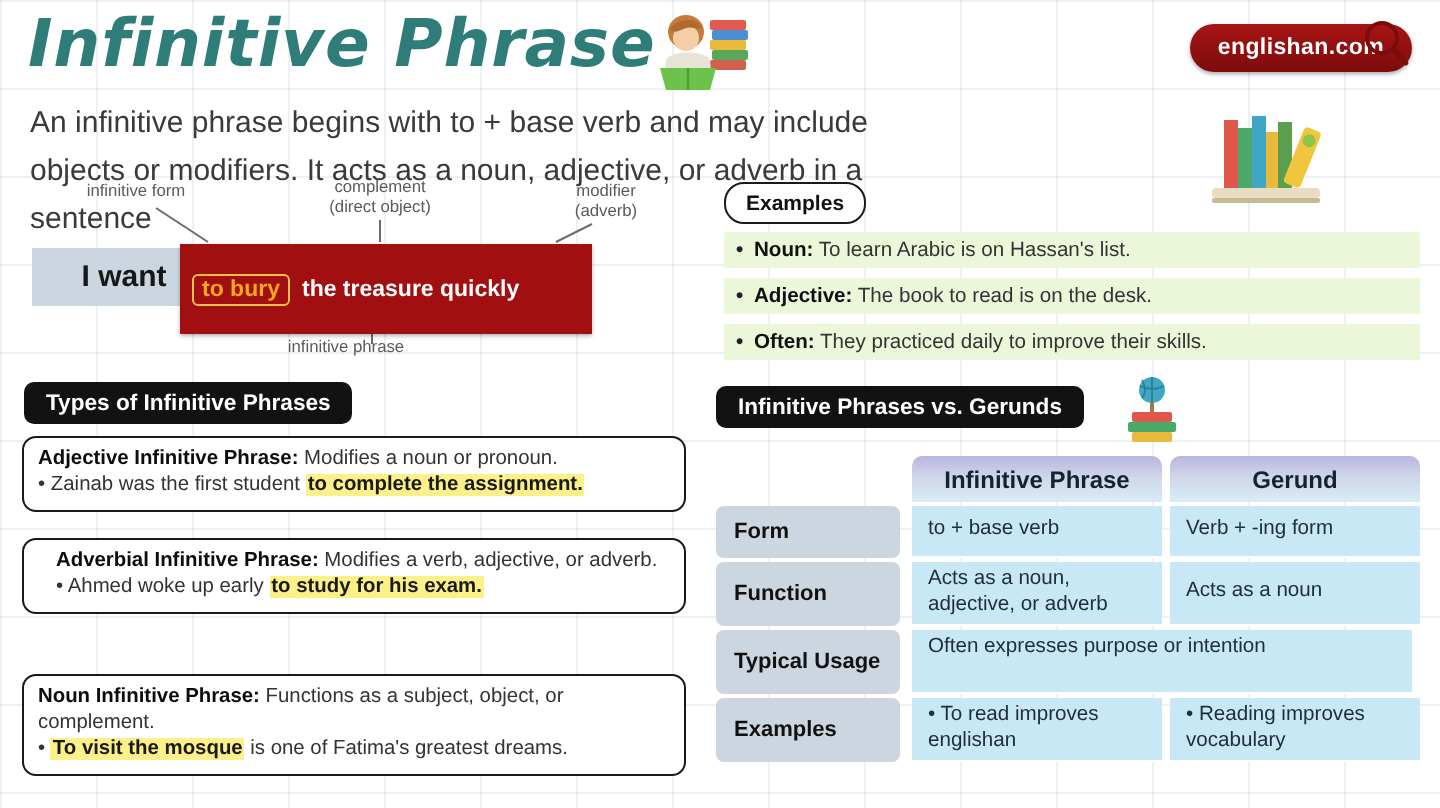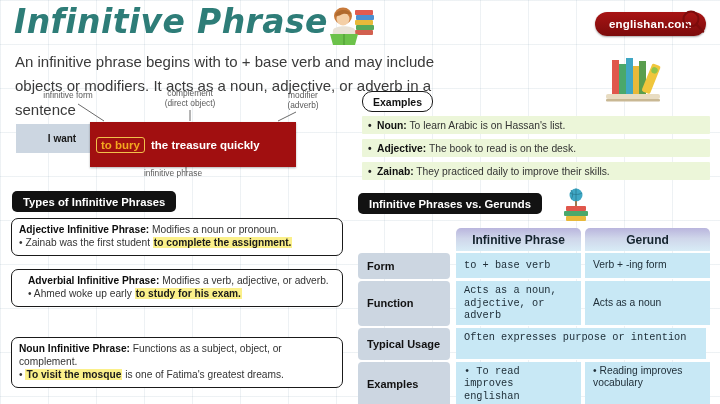--- a/index.html
+++ b/index.html
@@ -53,21 +53,21 @@
   .lbl{position:absolute;font-size:8.4px;color:#5a5a5a;line-height:10px;text-align:center;}
   .lbl-inf{left:22px;top:0px;width:92px;}
   .lbl-comp{left:130px;top:-2px;width:120px;}
   .lbl-mod{left:268px;top:0px;width:70px;}
   .lbl-phrase{left:108px;top:78px;width:130px;}
   .leader{position:absolute;stroke:#6b6b6b;fill:none;}
   .want-box{
     position:absolute;left:16px;top:34px;width:92px;height:29px;
     background:#ccd6e1;display:flex;align-items:center;justify-content:center;
   }
-  .want-box span{font-size:10px;font-weight:700;color:#171717;}
+  .want-box span{font-size:15px;font-weight:700;color:#171717;}
   .red-box{
     position:absolute;left:90px;top:32px;width:200px;height:45px;
     background:#a10f10;display:flex;align-items:center;padding-left:6px;
     box-shadow:0 1px 2px rgba(0,0,0,.3);
   }
   .to-bury{
     border:1.4px solid #f2c14a;border-radius:3px;
     padding:1px 4px;color:#f3a81f;font-size:11.5px;font-weight:700;
   }
   .rest-red{color:#ffffff;font-size:11.5px;font-weight:700;margin-left:6px;}
@@ -122,21 +122,21 @@
   }
   .c-head{
     width:92px;margin-right:6px;background:transparent;
   }
   .c-cell{
     flex:1;background:#c8e8f5;border-bottom:1px solid #ffffff;
     padding:3px 8px;box-sizing:border-box;
     font-size:10.3px;line-height:12.6px;color:#20303a;
     display:flex;align-items:center;
   }
-  .c-cell.first{margin-right:4px;font-family:Liberation Mono, monospace;}
+  .c-cell.first{margin-right:4px;}
   .c-hcell{
     flex:1;
     background:linear-gradient(180deg,#b9b5dd 0%,#cfd6ea 45%,#d8ecf6 100%);
     border-radius:5px 5px 0 0;
     text-align:center;font-size:12px;font-weight:700;color:#14232e;
     padding:5px 0 4px 0;
   }
   .c-hcell.first{margin-right:4px;}
   .c-cell.tall{min-height:32px;align-items:flex-start;}
 </style>
@@ -218,21 +218,21 @@
 
   <div class="ex-pill">Examples</div>
   <div class="ex-list">
     <div class="ex-row">
       <span class="ex-dot">•</span><b>Noun:</b><span> To learn Arabic is on Hassan's list.</span>
     </div>
     <div class="ex-row">
       <span class="ex-dot">•</span><b>Adjective:</b><span> The book to read is on the desk.</span>
     </div>
     <div class="ex-row">
-      <span class="ex-dot">•</span><b>Zainab:</b><span> They practiced daily to improve their skills.</span>
+      <span class="ex-dot">•</span><b>Often:</b><span> They practiced daily to improve their skills.</span>
     </div>
   </div>
 
   <div class="blackpill pill-types">Types of Infinitive Phrases</div>
   <div class="blackpill pill-vs">Infinitive Phrases vs. Gerunds</div>
 
   <svg class="globe-icon" viewBox="0 0 40 40">
     <circle cx="20" cy="9" r="6.5" fill="#3fa7c4"></circle>
     <path d="M14 7c4 2 8 2 12 0M20 2.5v13M15 4c2 3 2 7 0 9" stroke="#2b7f96" stroke-width=".9" fill="none"></path>
     <rect x="19" y="15" width="2" height="5" fill="#9a7b4f"></rect>

